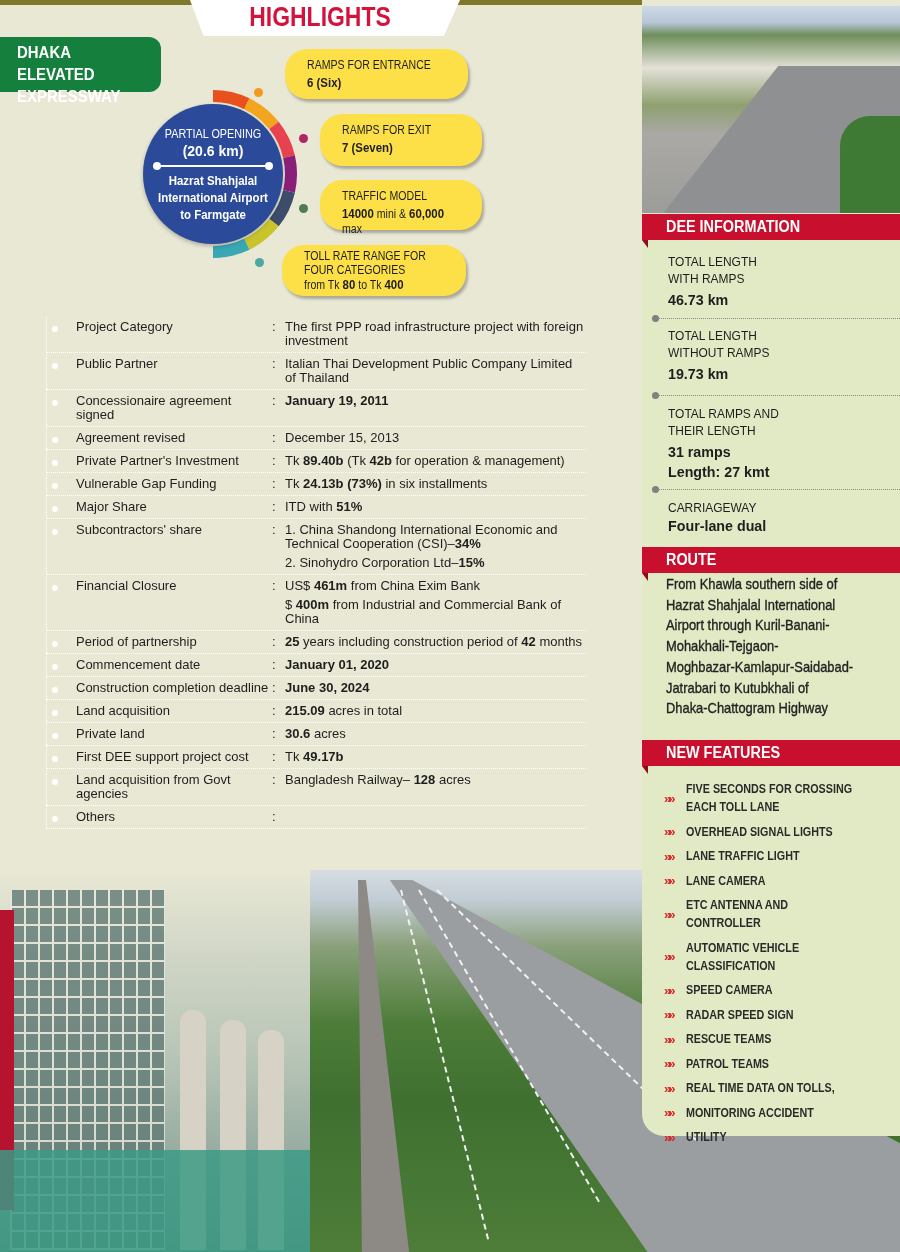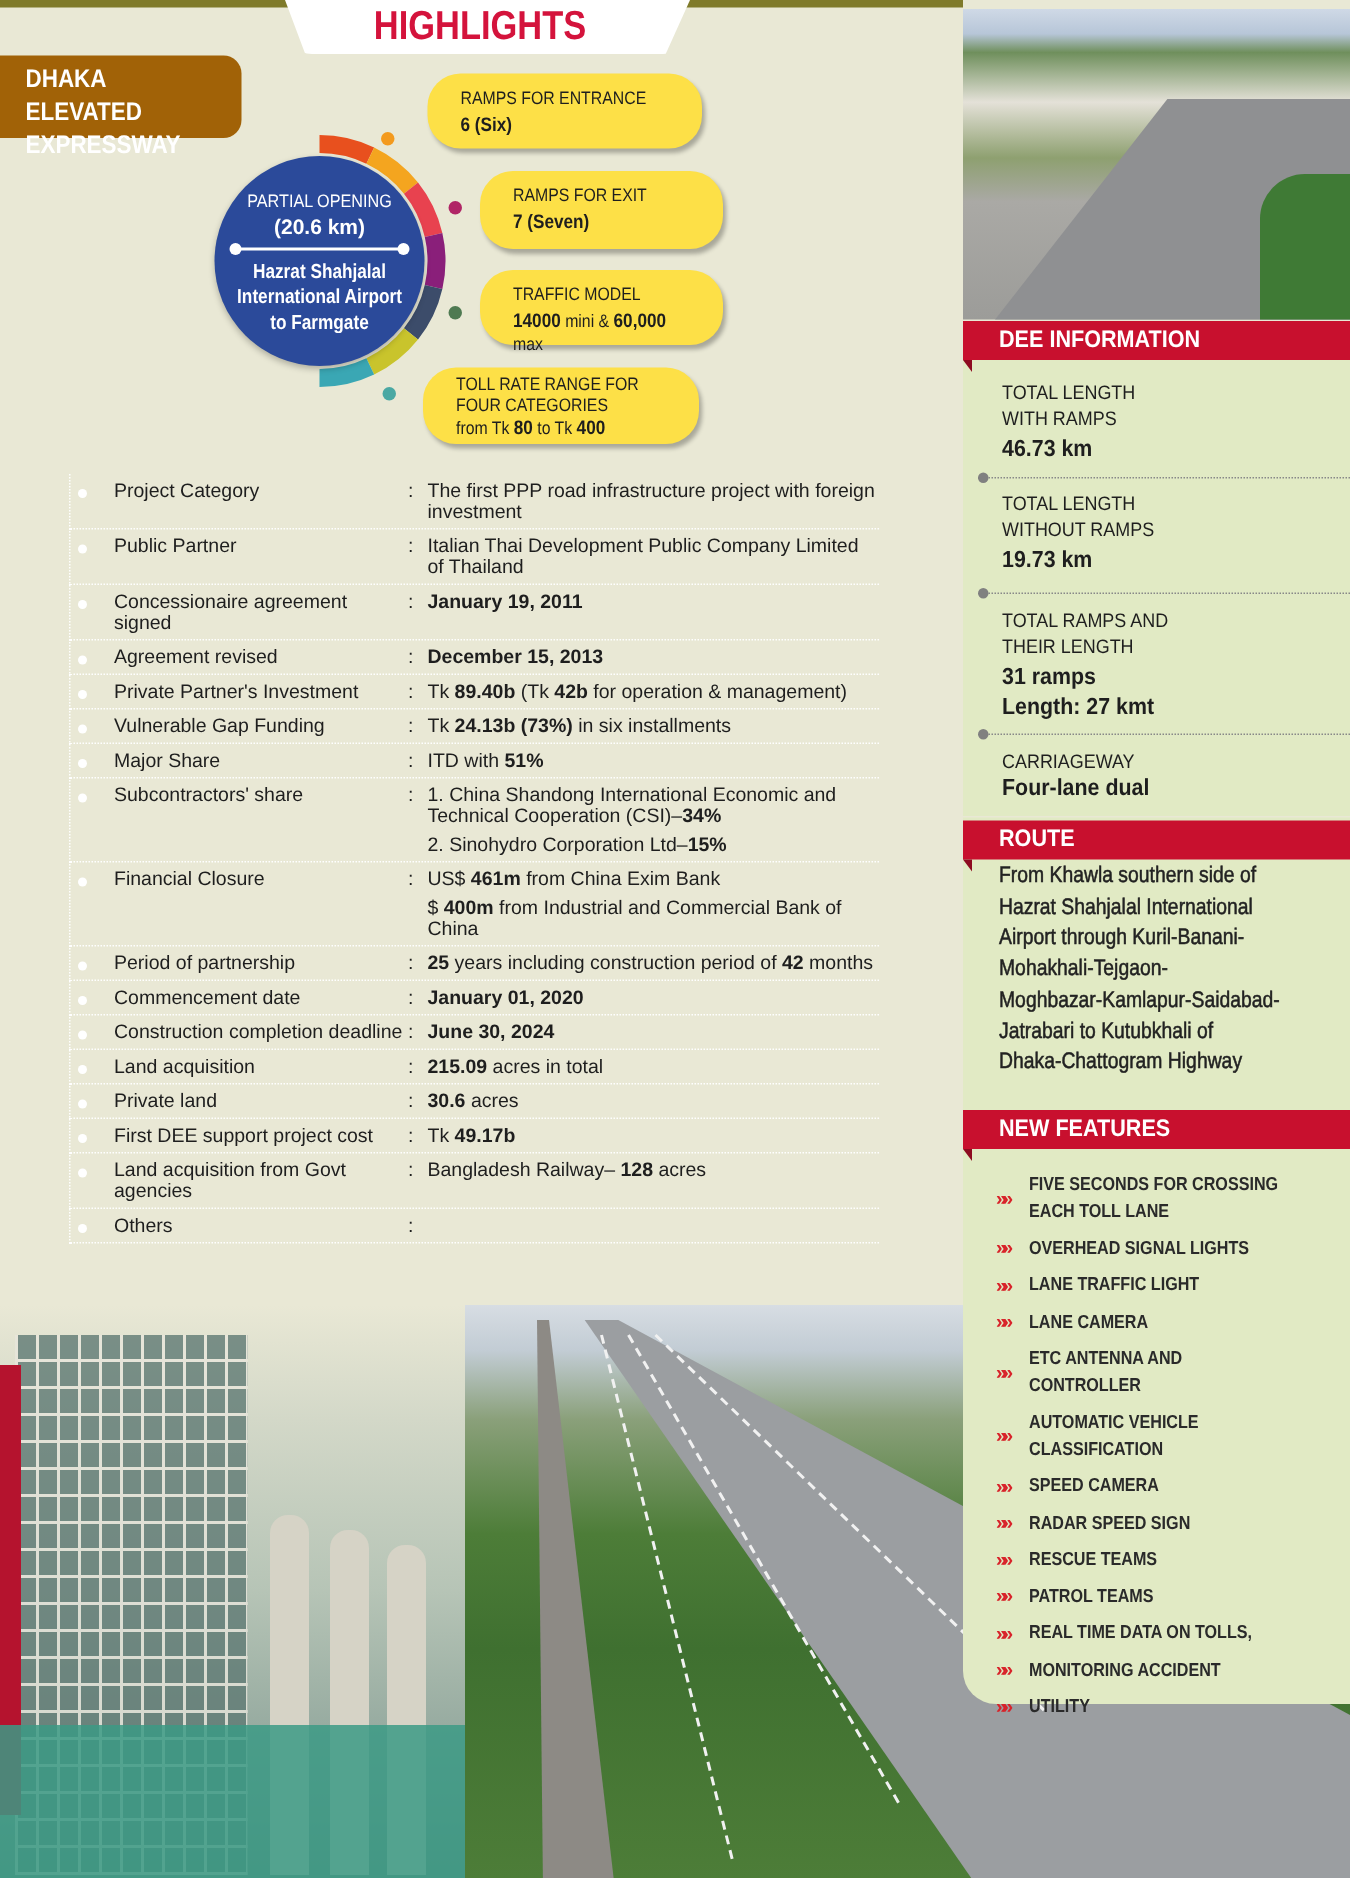--- a/index.html
+++ b/index.html
@@ -4,21 +4,21 @@
 <style>
   * { box-sizing: border-box; margin: 0; padding: 0; }
   body { width: 900px; height: 1252px; position: relative; overflow: hidden;
          background: #e9e8d5; font-family: "Liberation Sans", sans-serif; color: #1e1e1e; }
   .topbar-l { position: absolute; left: 0; top: 0; width: 200px; height: 5px; background: #7f7a2a; }
   .topbar-r { position: absolute; left: 262px; top: 0; width: 380px; height: 5px; background: #7f7a2a; }
   .hl-tab { position: absolute; left: 190px; top: 0; width: 270px; height: 36px; background: #fff;
             border-radius: 0 0 18px 18px; clip-path: polygon(0 0,100% 0,94% 100%,5% 100%); }
   .hl-title { position: absolute; left: 190px; top: 2px; width: 260px; text-align: center;
               font-size: 27px; font-weight: bold; color: #d4133c; letter-spacing: 0px; transform: scaleX(0.85); }
-  .dee-badge { position: absolute; left: 0; top: 37px; width: 161px; height: 55px; background: #a16207;
+  .dee-badge { position: absolute; left: 0; top: 37px; width: 161px; height: 55px; background: #15803d;
                border-radius: 0 12px 12px 0; color: #fff; font-weight: bold; font-size: 17px;
                line-height: 22px; padding: 5px 0 0 17px; transform-origin: left; }
   .dee-badge span { display: block; transform: scaleX(0.88); transform-origin: left; }
 
   .ring { position: absolute; left: 130px; top: 90px; width: 180px; height: 180px; }
   .circle { position: absolute; left: 143px; top: 104px; width: 140px; height: 140px; border-radius: 50%;
             background: #2b4a9a; color: #fff; text-align: center; box-shadow: 0 2px 4px rgba(0,0,0,.25); }
   .c1 { font-size: 12px; margin-top: 23px; transform: scaleX(0.9); }
   .c2 { font-size: 14px; font-weight: bold; margin-top: 2px; }
   .cline { position: relative; margin: 6px auto 5px; width: 112px; height: 2px; background: #fff; }
@@ -165,21 +165,21 @@
       <div class="colon">:</div>
       <div class="vals">
         <div style="font-weight: bold;">January 19, 2011</div>
       </div>
     </div>
     <div class="row">
       <span class="bullet"></span>
       <div class="key">Agreement revised</div>
       <div class="colon">:</div>
       <div class="vals">
-        <div style="font-weight: bold;">December 15, 2013</div>
+        <div style="font-weight: normal;">December 15, 2013</div>
       </div>
     </div>
     <div class="row">
       <span class="bullet"></span>
       <div class="key">Private Partner's Investment</div>
       <div class="colon">:</div>
       <div class="vals">
         <div>Tk <b>89.40b</b> (Tk <b>42b</b> for operation &amp; management)</div>
       </div>
     </div>

